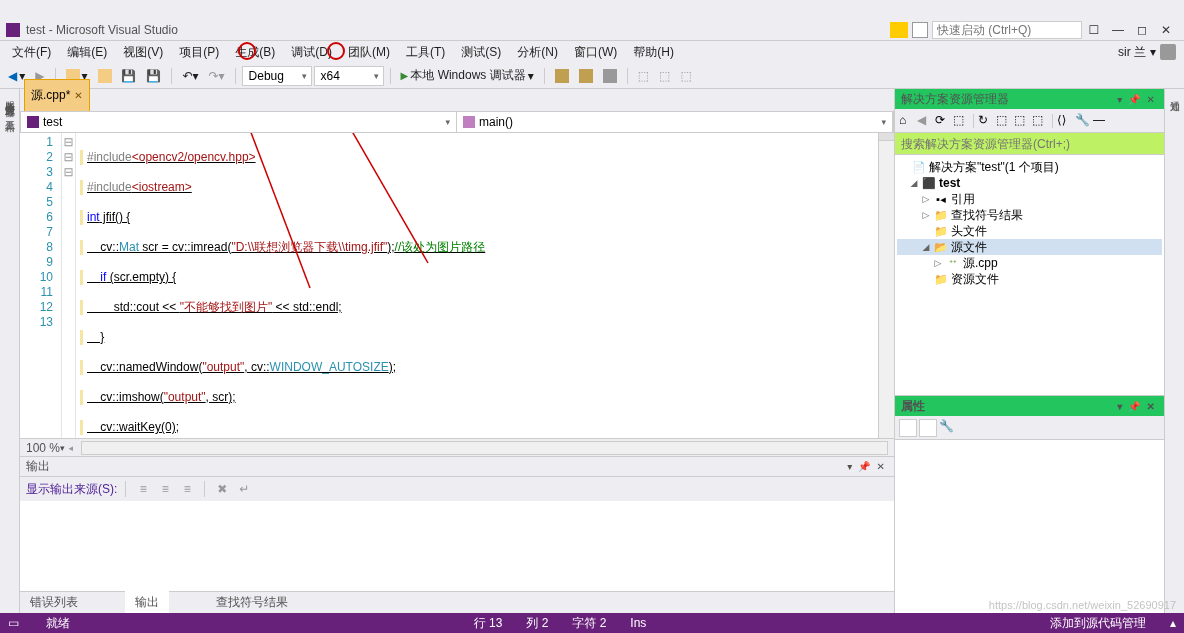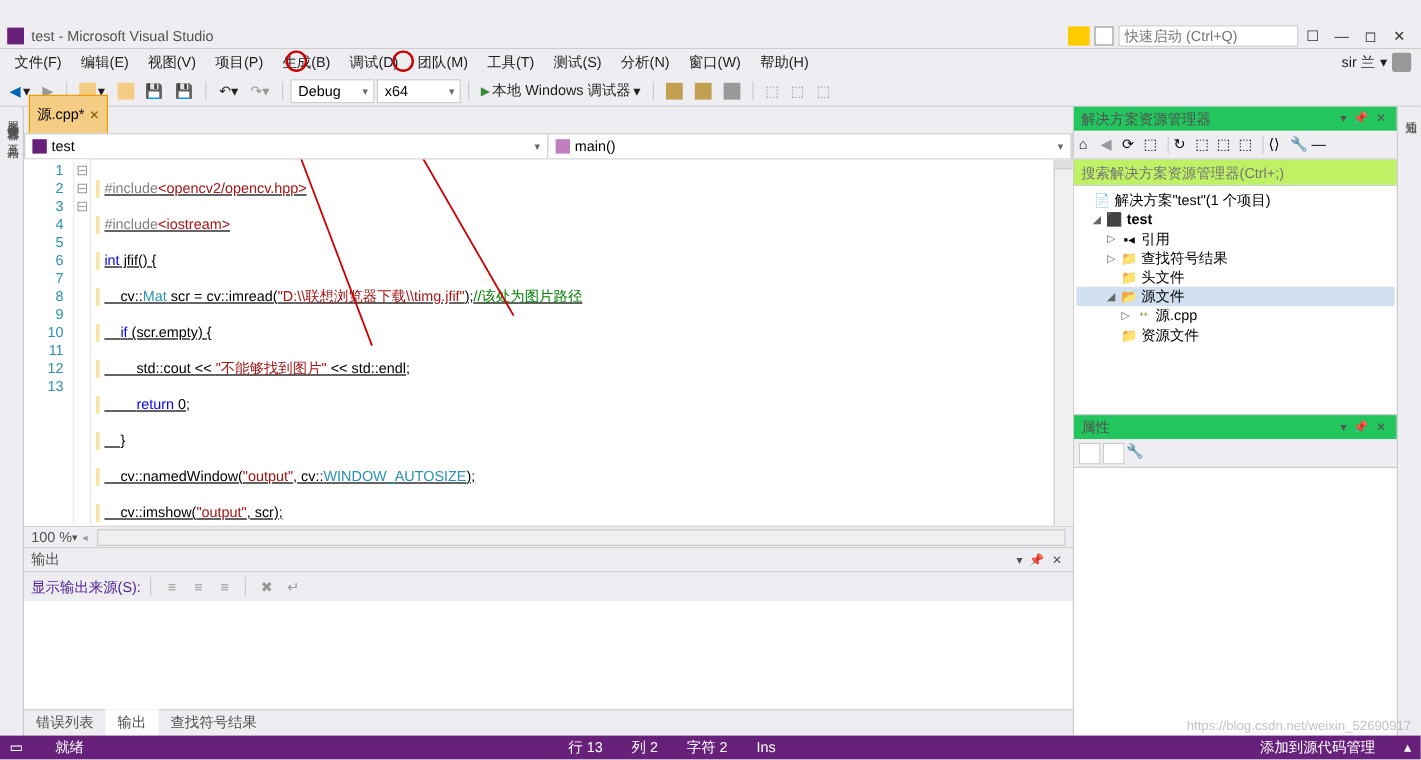--- a/index.html
+++ b/index.html
@@ -51,40 +51,40 @@
 .outputpanel { flex: none; display: flex; flex-direction: column; border-top: 1px solid #ccc; }
 .outputpanel .ohdr { height: 20px; background: #eeeef2; display: flex; align-items: center; padding: 0 6px; color: #525252; border-bottom: 1px solid #ccc; }
 .outputpanel .ohdr .spacer { flex: 1; }
 .outputpanel .ohdr .hbtn { padding: 0 3px; cursor: pointer; font-size: 10px; color: #525252; }
 .outputpanel .otools { height: 24px; background: #eeeef2; display: flex; align-items: center; padding: 0 6px; gap: 4px; }
 .outputpanel .otools .olabel { color: #4c1d95; }
 .outputpanel .otools .osel { border: 1px solid #ccc; background: #fff; height: 20px; padding: 0 18px 0 6px; min-width: 200px; position: relative; display: flex; align-items: center; }
 .outputpanel .otools .osel::after { content: "▾"; position: absolute; right: 4px; color: #666; font-size: 9px; }
 .outputpanel .otools .obtn { width: 18px; height: 18px; color: #999; display: flex; align-items: center; justify-content: center; cursor: pointer; }
 .outputpanel .obody { background: #fff; height: 90px; }
-.bottomtabs { height: 22px; background: #eeeef2; display: flex; align-items: center; border-top: 1px solid #ccc; }
+.bottomtabs { height: 22px; background: #eeeef2; display: flex; align-items: center; border-top: 1px solid #ccc; gap: 37px; }
 .bottomtabs .bt { padding: 3px 10px; color: #525252; cursor: pointer; }
 .bottomtabs .bt.active { background: #fff; }
 .rightcol { width: 270px; display: flex; flex-direction: column; border-left: 1px solid #ccc; }
 .panelhdr { height: 20px; background: #22c55e; display: flex; align-items: center; padding: 0 6px; color: #525252; }
 .panelhdr .spacer { flex: 1; }
 .panelhdr .hbtn { padding: 0 3px; cursor: pointer; font-size: 10px; }
 .sxtoolbar { height: 24px; background: #eeeef2; display: flex; align-items: center; padding: 0 4px; gap: 2px; border-bottom: 1px solid #ccc; }
 .sxtoolbar .tb { width: 16px; height: 16px; cursor: pointer; }
 .sxsearch { height: 22px; border-bottom: 1px solid #ccc; }
 .sxsearch input { width: 100%; height: 100%; border: none; padding: 0 6px; background: #bef264; color: #666; outline: none; }
 .sxtree { flex: 1; background: #fff; padding: 4px 2px; overflow: auto; }
 .sxtree .trow { display: flex; align-items: center; height: 16px; padding: 0 2px; gap: 3px; cursor: pointer; }
 .sxtree .trow.sel { background: #d0e0f0; }
 .sxtree .tw { width: 10px; text-align: center; color: #666; font-size: 9px; }
 .sxtree .tic { width: 14px; height: 14px; display: inline-flex; align-items: center; justify-content: center; font-size: 11px; }
 .sxtree .ind1 { padding-left: 12px; }
 .sxtree .ind2 { padding-left: 24px; }
 .sxtree .ind3 { padding-left: 36px; }
-.propspanel { border-top: 1px solid #ccc; display: flex; flex-direction: column; height: 268px; }
+.propspanel { border-top: 1px solid #ccc; display: flex; flex-direction: column; height: 218px; font-weight: bold; }
 .propstb { height: 24px; background: #eeeef2; display: flex; align-items: center; padding: 0 4px; gap: 2px; border-bottom: 1px solid #ccc; }
 .propstb .pb { width: 18px; height: 18px; background: #fff; border: 1px solid #ccc; cursor: pointer; }
 .propsbody { flex: 1; background: #fff; }
 .statusbar { height: 20px; background: #68217a; color: #fff; display: flex; align-items: center; padding: 0 8px; gap: 24px; font-size: 11px; }
 .statusbar .stico { width: 14px; height: 14px; display: inline-block; }
 .statusbar .spacer { flex: 1; }
 .circ { width: 18px; height: 18px; border: 2px solid #cc0000; border-radius: 50%; position: absolute; pointer-events: none; }
 svg.arrowsvg { position: absolute; top: 0; left: 0; pointer-events: none; z-index: 100; }
 .watermark { position: absolute; right: 8px; bottom: 22px; color: #aaa; font-size: 11px; opacity: .7; }
 </style>
@@ -216,21 +216,20 @@
           <div></div>
           <div></div>
       </div>
       <div class="code">
 <div class="l"><span class="inc">#include</span><span class="str">&lt;opencv2/opencv.hpp&gt;</span></div>
 <div class="l"><span class="inc">#include</span><span class="str">&lt;iostream&gt;</span></div>
 <div class="l"><span class="kw">int</span><span> jfif() {</span></div>
 <div class="l"><span>    cv::</span><span class="cls">Mat</span><span> scr = cv::imread(</span><span class="str">"D:\\联想浏览器下载\\timg.jfif"</span><span>);</span><span class="cmt">//该处为图片路径</span></div>
 <div class="l"><span>    </span><span class="kw">if</span><span> (scr.empty) {</span></div>
 <div class="l"><span>        std::cout &lt;&lt; </span><span class="strcn">"不能够找到图片"</span><span> &lt;&lt; std::endl;</span></div>
-<div class="l"><span>        </span><span class="kw">return</span><span> 0;</span></div>
 <div class="l"><span>    }</span></div>
 <div class="l"><span>    cv::namedWindow(</span><span class="str">"output"</span><span>, cv::</span><span class="cls">WINDOW_AUTOSIZE</span><span>);</span></div>
 <div class="l"><span>    cv::imshow(</span><span class="str">"output"</span><span>, scr);</span></div>
 <div class="l"><span>    cv::waitKey(0);</span></div>
 
 
       </div>
       <div class="scrollv">
           <div class="splith"></div>
         </div>

